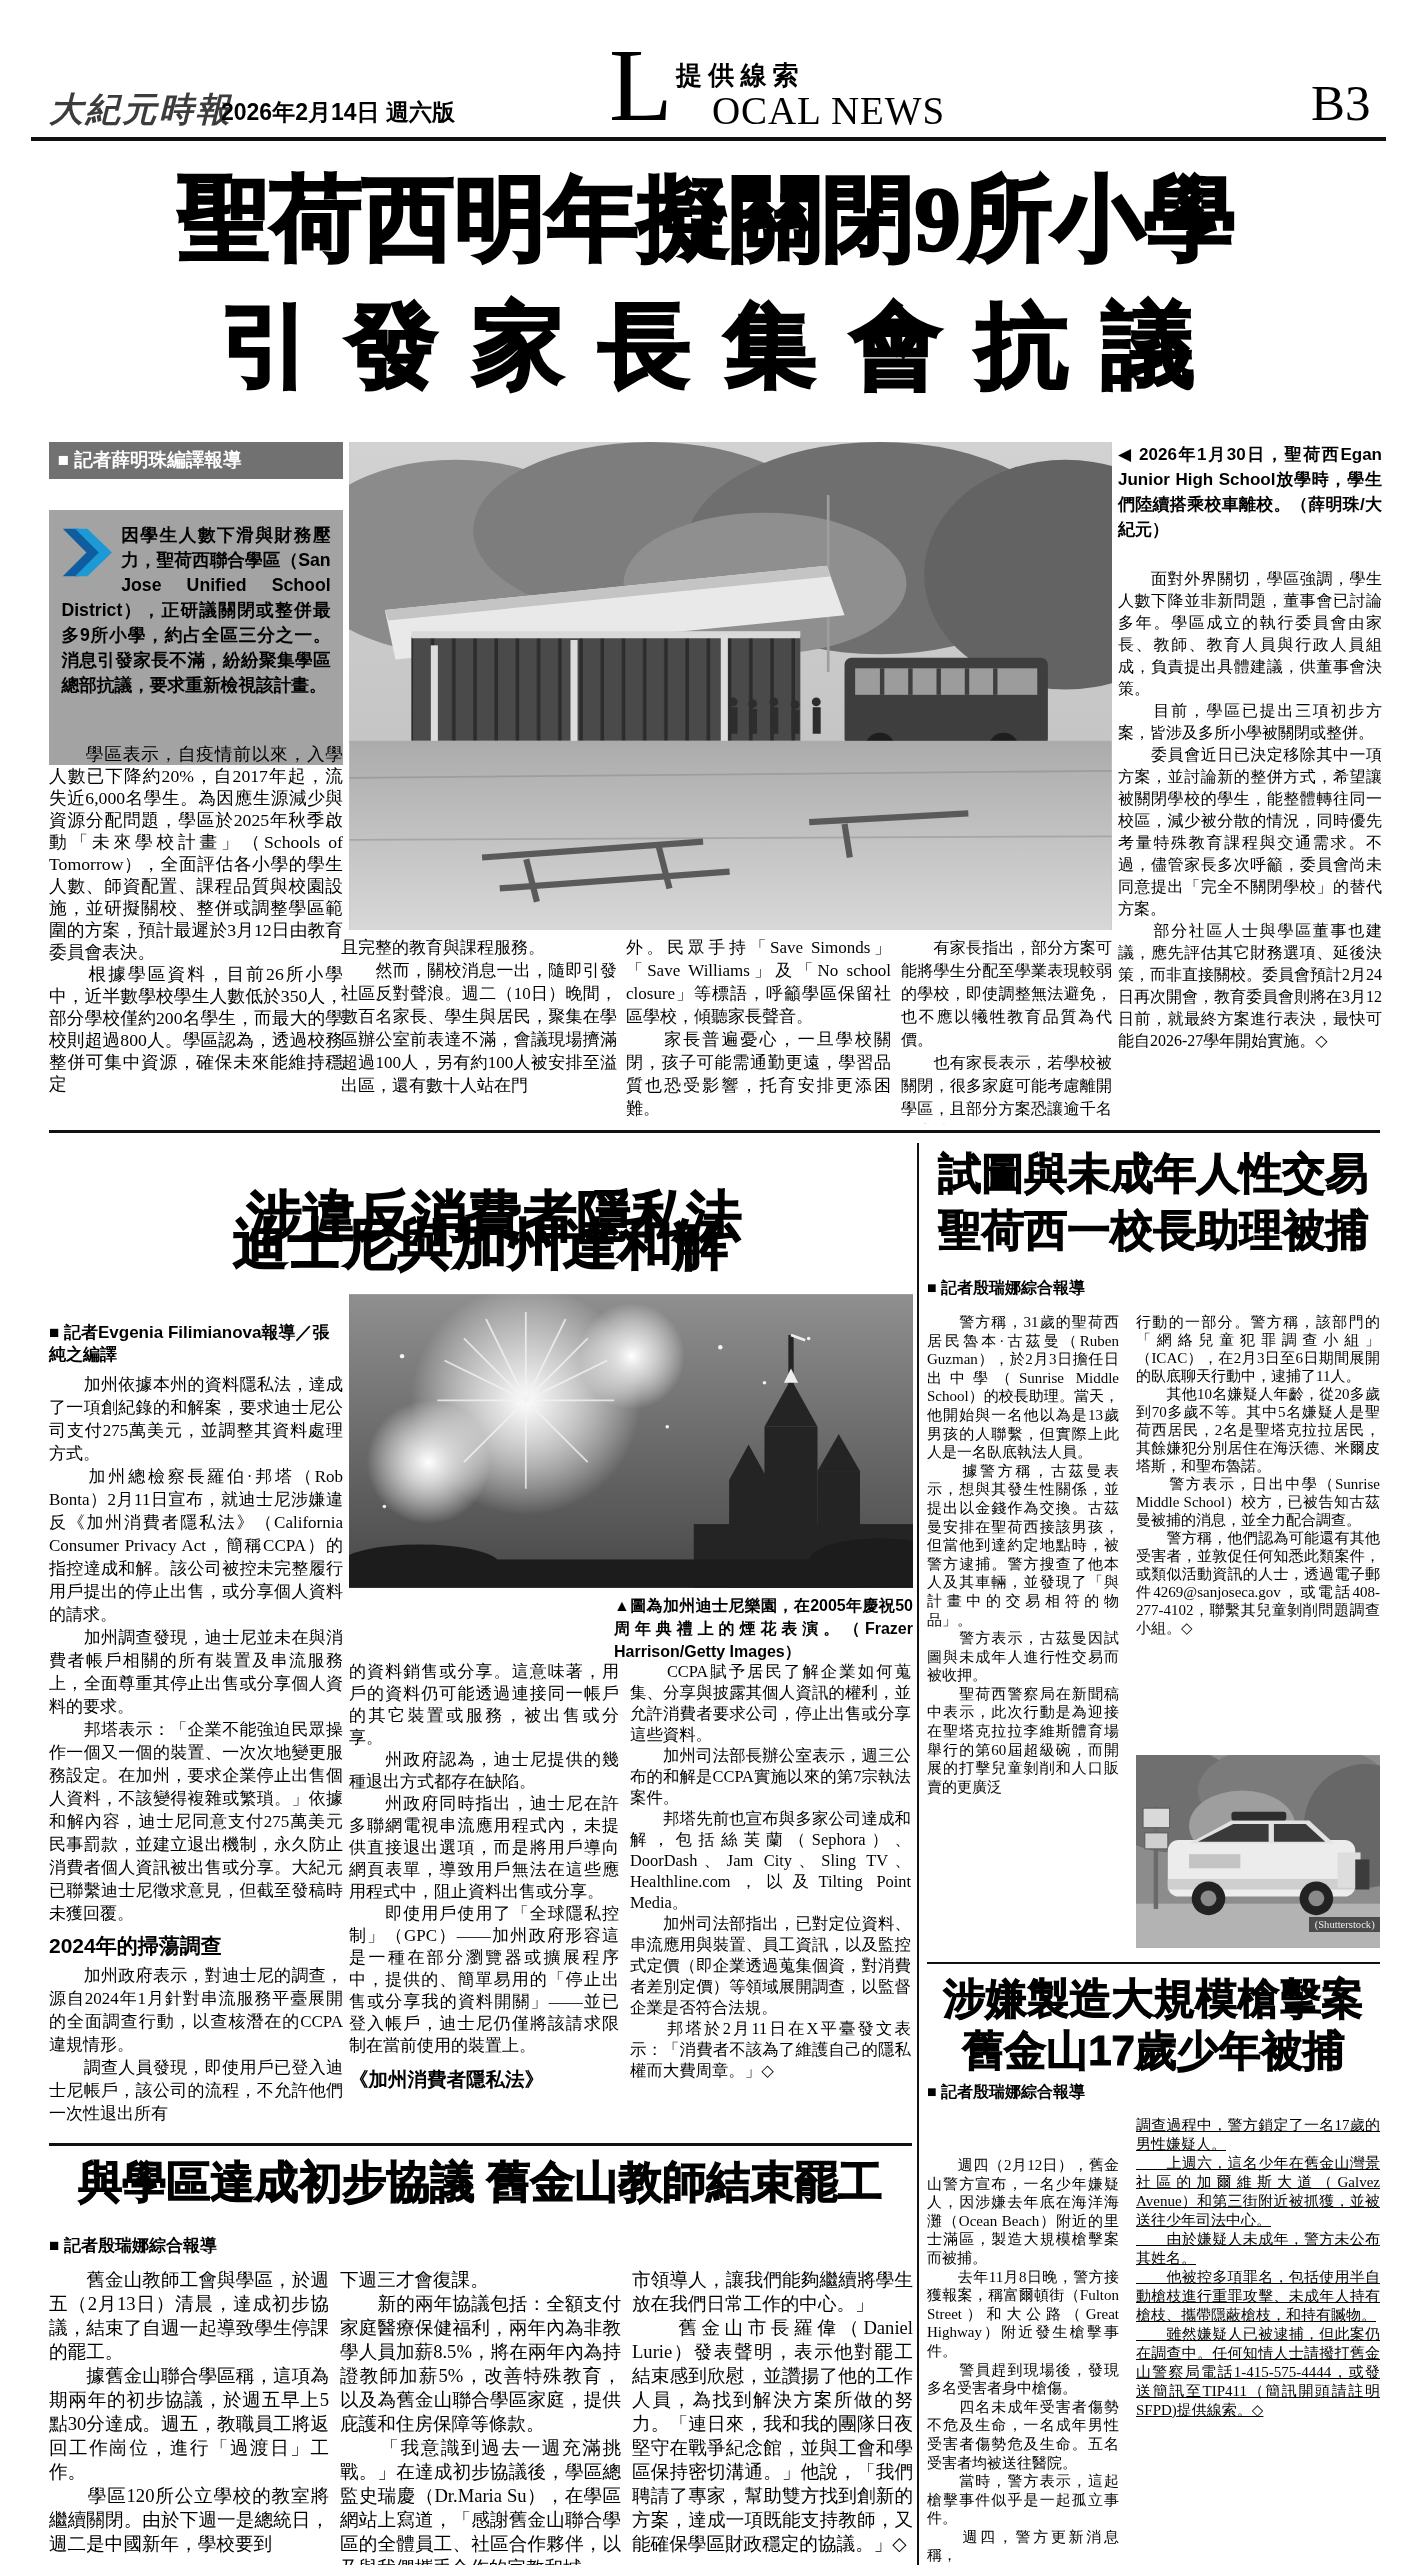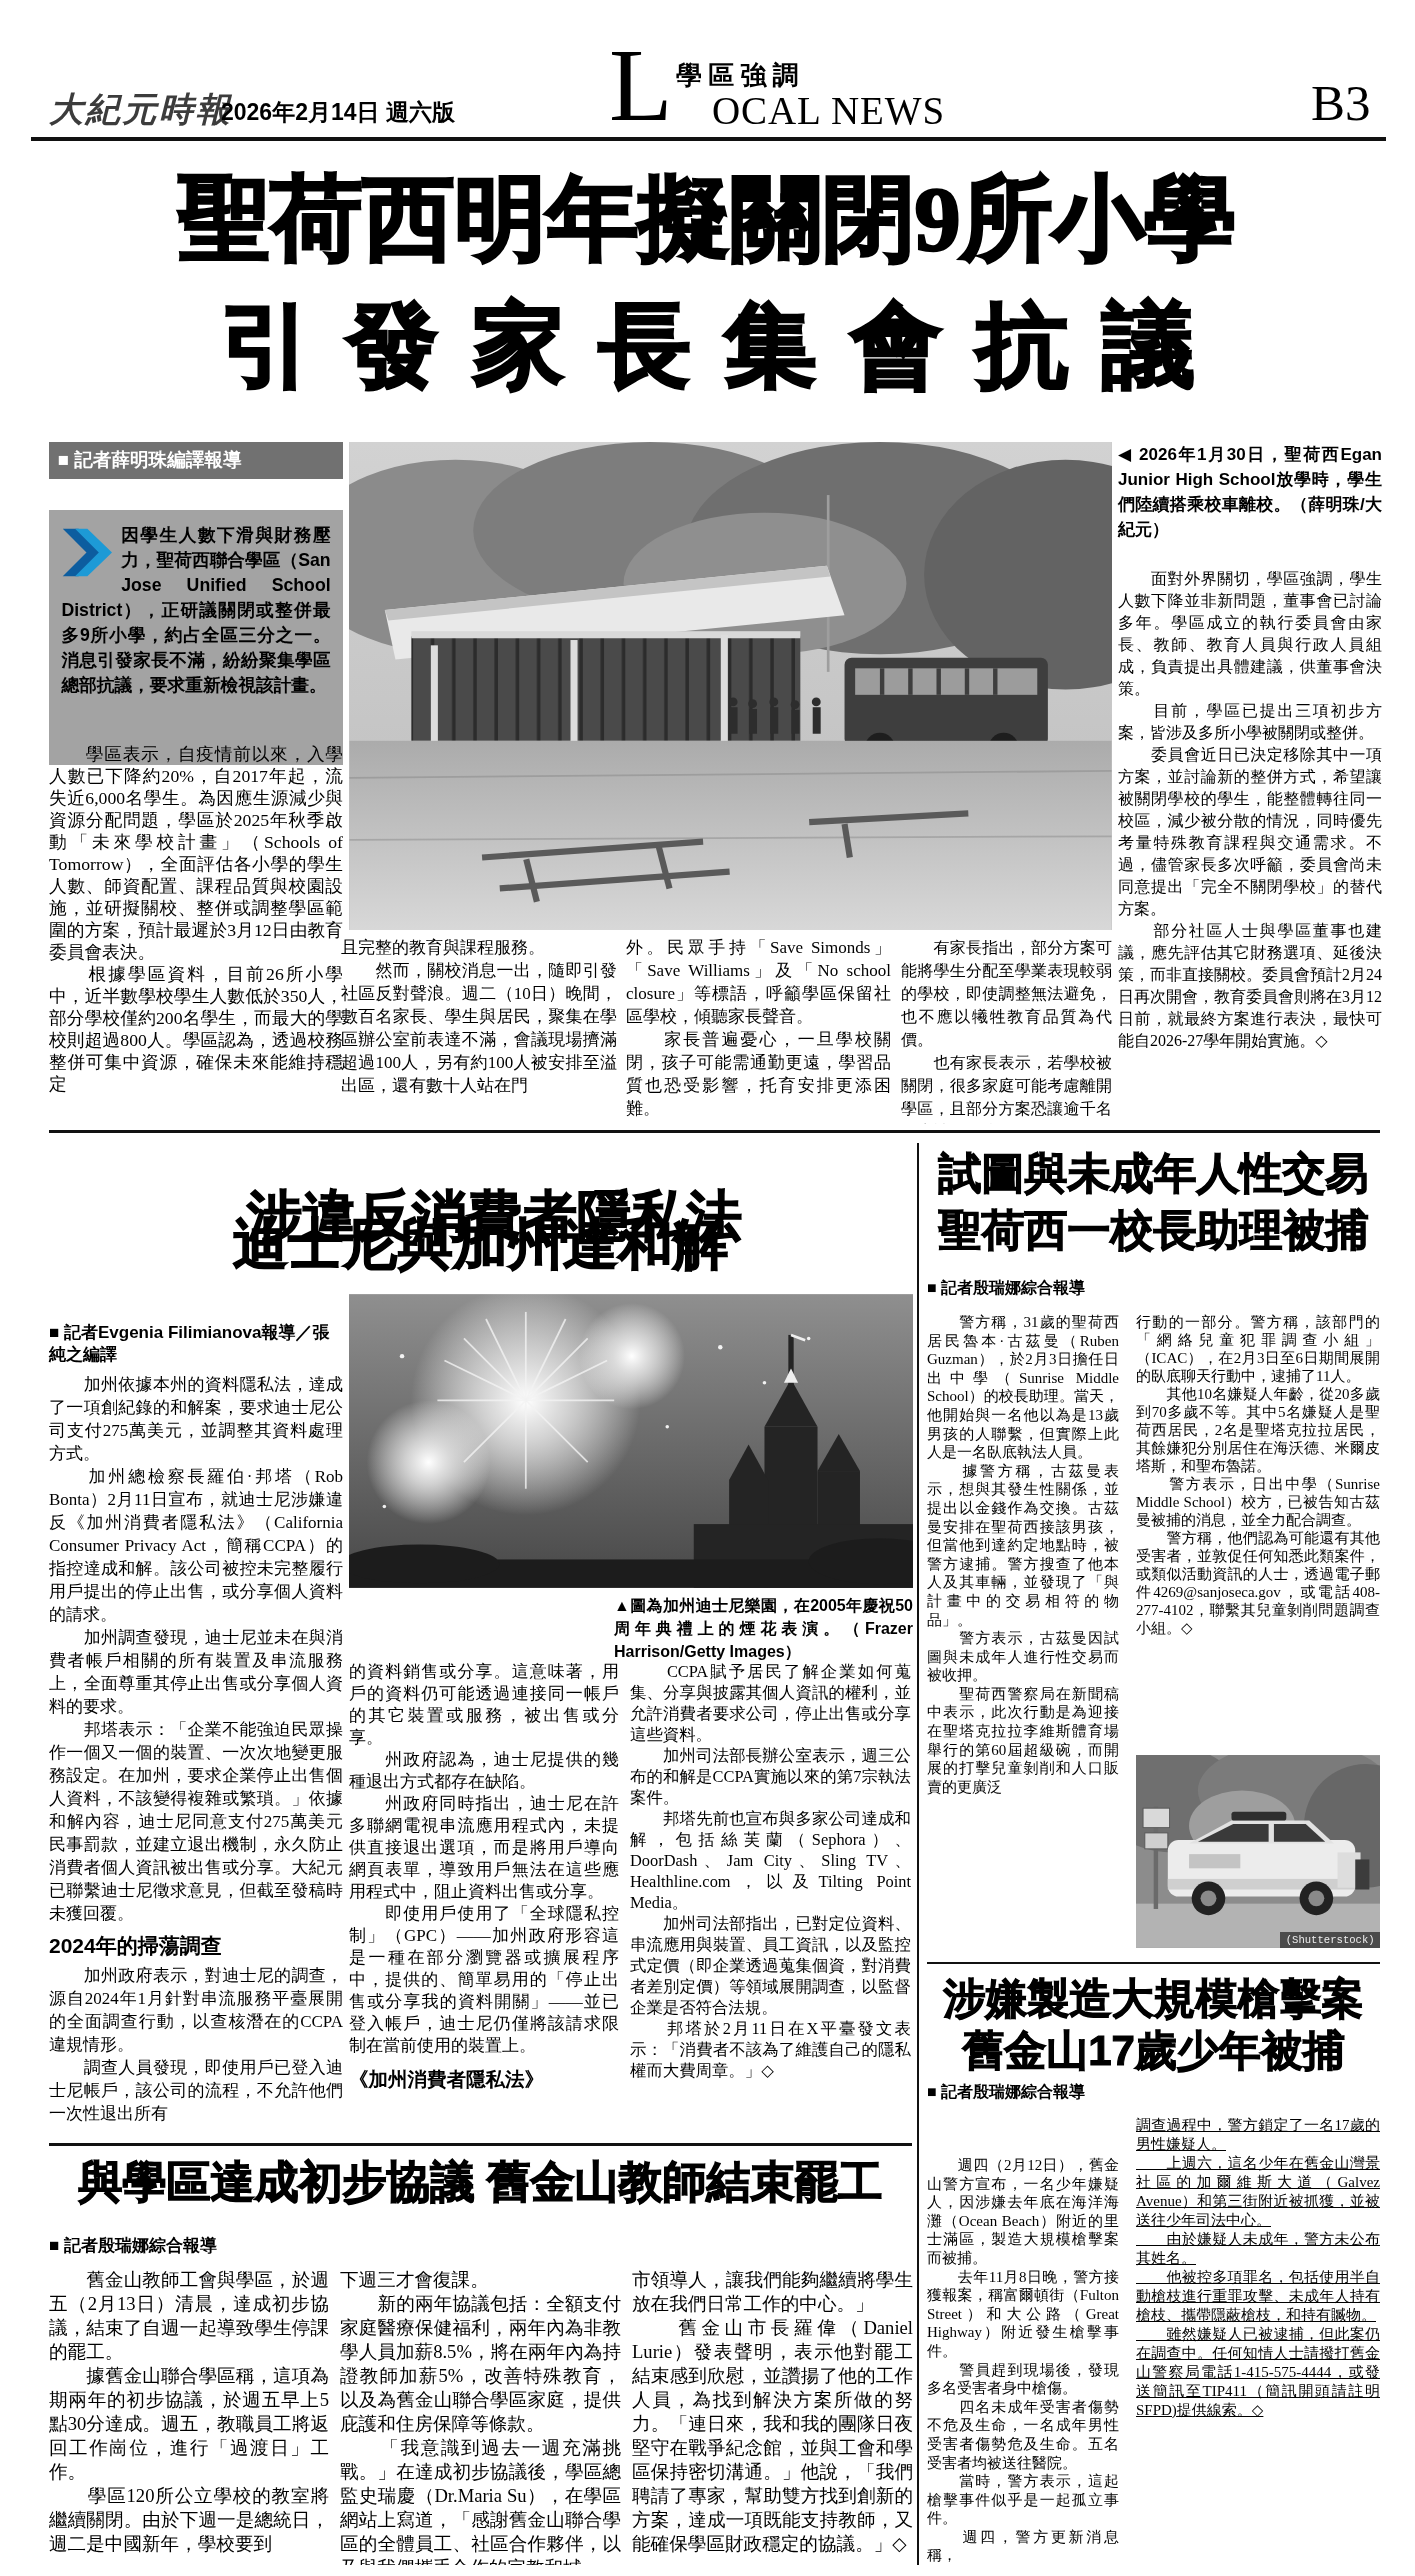--- a/index.html
+++ b/index.html
@@ -28,32 +28,32 @@
   .introbox .ic{float:left;margin:3.5px 8.8px 1.8px 0;}
   .byline{font-weight:bold;font-size:17px;line-height:22px;}
   .caption{font-weight:bold;font-size:17px;line-height:25px;text-align:justify;}
   .subhead{font-family:"Liberation Sans",sans-serif;font-weight:bold;font-size:21px;margin:7px 0 3.5px 0;}
   .lawref{font-family:"Liberation Sans",sans-serif;font-weight:bold;font-size:19.5px;margin-top:8.8px;}
   .mh{font-weight:900;font-size:55px;line-height:1.1;-webkit-text-stroke:1.3px #000;}
   .ph{font-weight:900;font-size:43px;line-height:1.1;-webkit-text-stroke:1.1px #000;}
   .sh{font-weight:900;font-size:42px;line-height:1.1;-webkit-text-stroke:1.1px #000;}
   .kh{font-weight:900;font-size:44px;line-height:1.1;-webkit-text-stroke:1.3px #000;}
   .photo{background:#c9c9c9;overflow:hidden;}
-  .credit{position:absolute;right:0;bottom:0;background:rgba(20,20,20,.65);color:#eee;
-          font-size:10.6px;padding:1.8px 5.3px;font-family:Liberation Mono, monospace;}
+  .credit{position:absolute;right:0;bottom:16px;background:rgba(20,20,20,.65);color:#eee;
+          font-size:10.6px;padding:1.8px 5.3px;font-family:Liberation Serif, serif;}
 </style>
 </head>
 <body>
 
 <div class="page">
 
   <div class="abs masthead" style="left:49px;top:87px;">大紀元時報</div>
   <div class="abs edition sans" style="left:221px;top:97px;text-align:center;">2026年2月14日 週六版</div>
   <div class="abs dropL serif" style="left:609px;top:37px;">L</div>
-  <div class="abs seczh sans" style="left:676px;top:58px;">學區強調</div>
+  <div class="abs seczh sans" style="left:676px;top:58px;">提供線索</div>
   <div class="abs secen serif" style="left:672px;top:88px;">OCAL NEWS</div>
   <div class="abs pageno serif" style="left:1311px;top:74px;">B3</div>
   <div class="abs rule" style="left:31px;top:137px;width:1355px;height:4.4px;"></div>
 
   <div class="abs h1 center" style="left:0;top:170px;width:1415px;">聖荷西明年擬關閉9所小學</div>
   <div class="abs h1 h1b center" style="left:0;top:297px;width:1415px;">引發家長集會抗議</div>
 
   <div class="abs bybar sans" style="left:49px;top:442px;width:294px;">■ 記者薛明珠編譯報導</div>
 
   <div class="abs introbox sans" style="left:49px;top:482px;width:294px;height:255px;">

